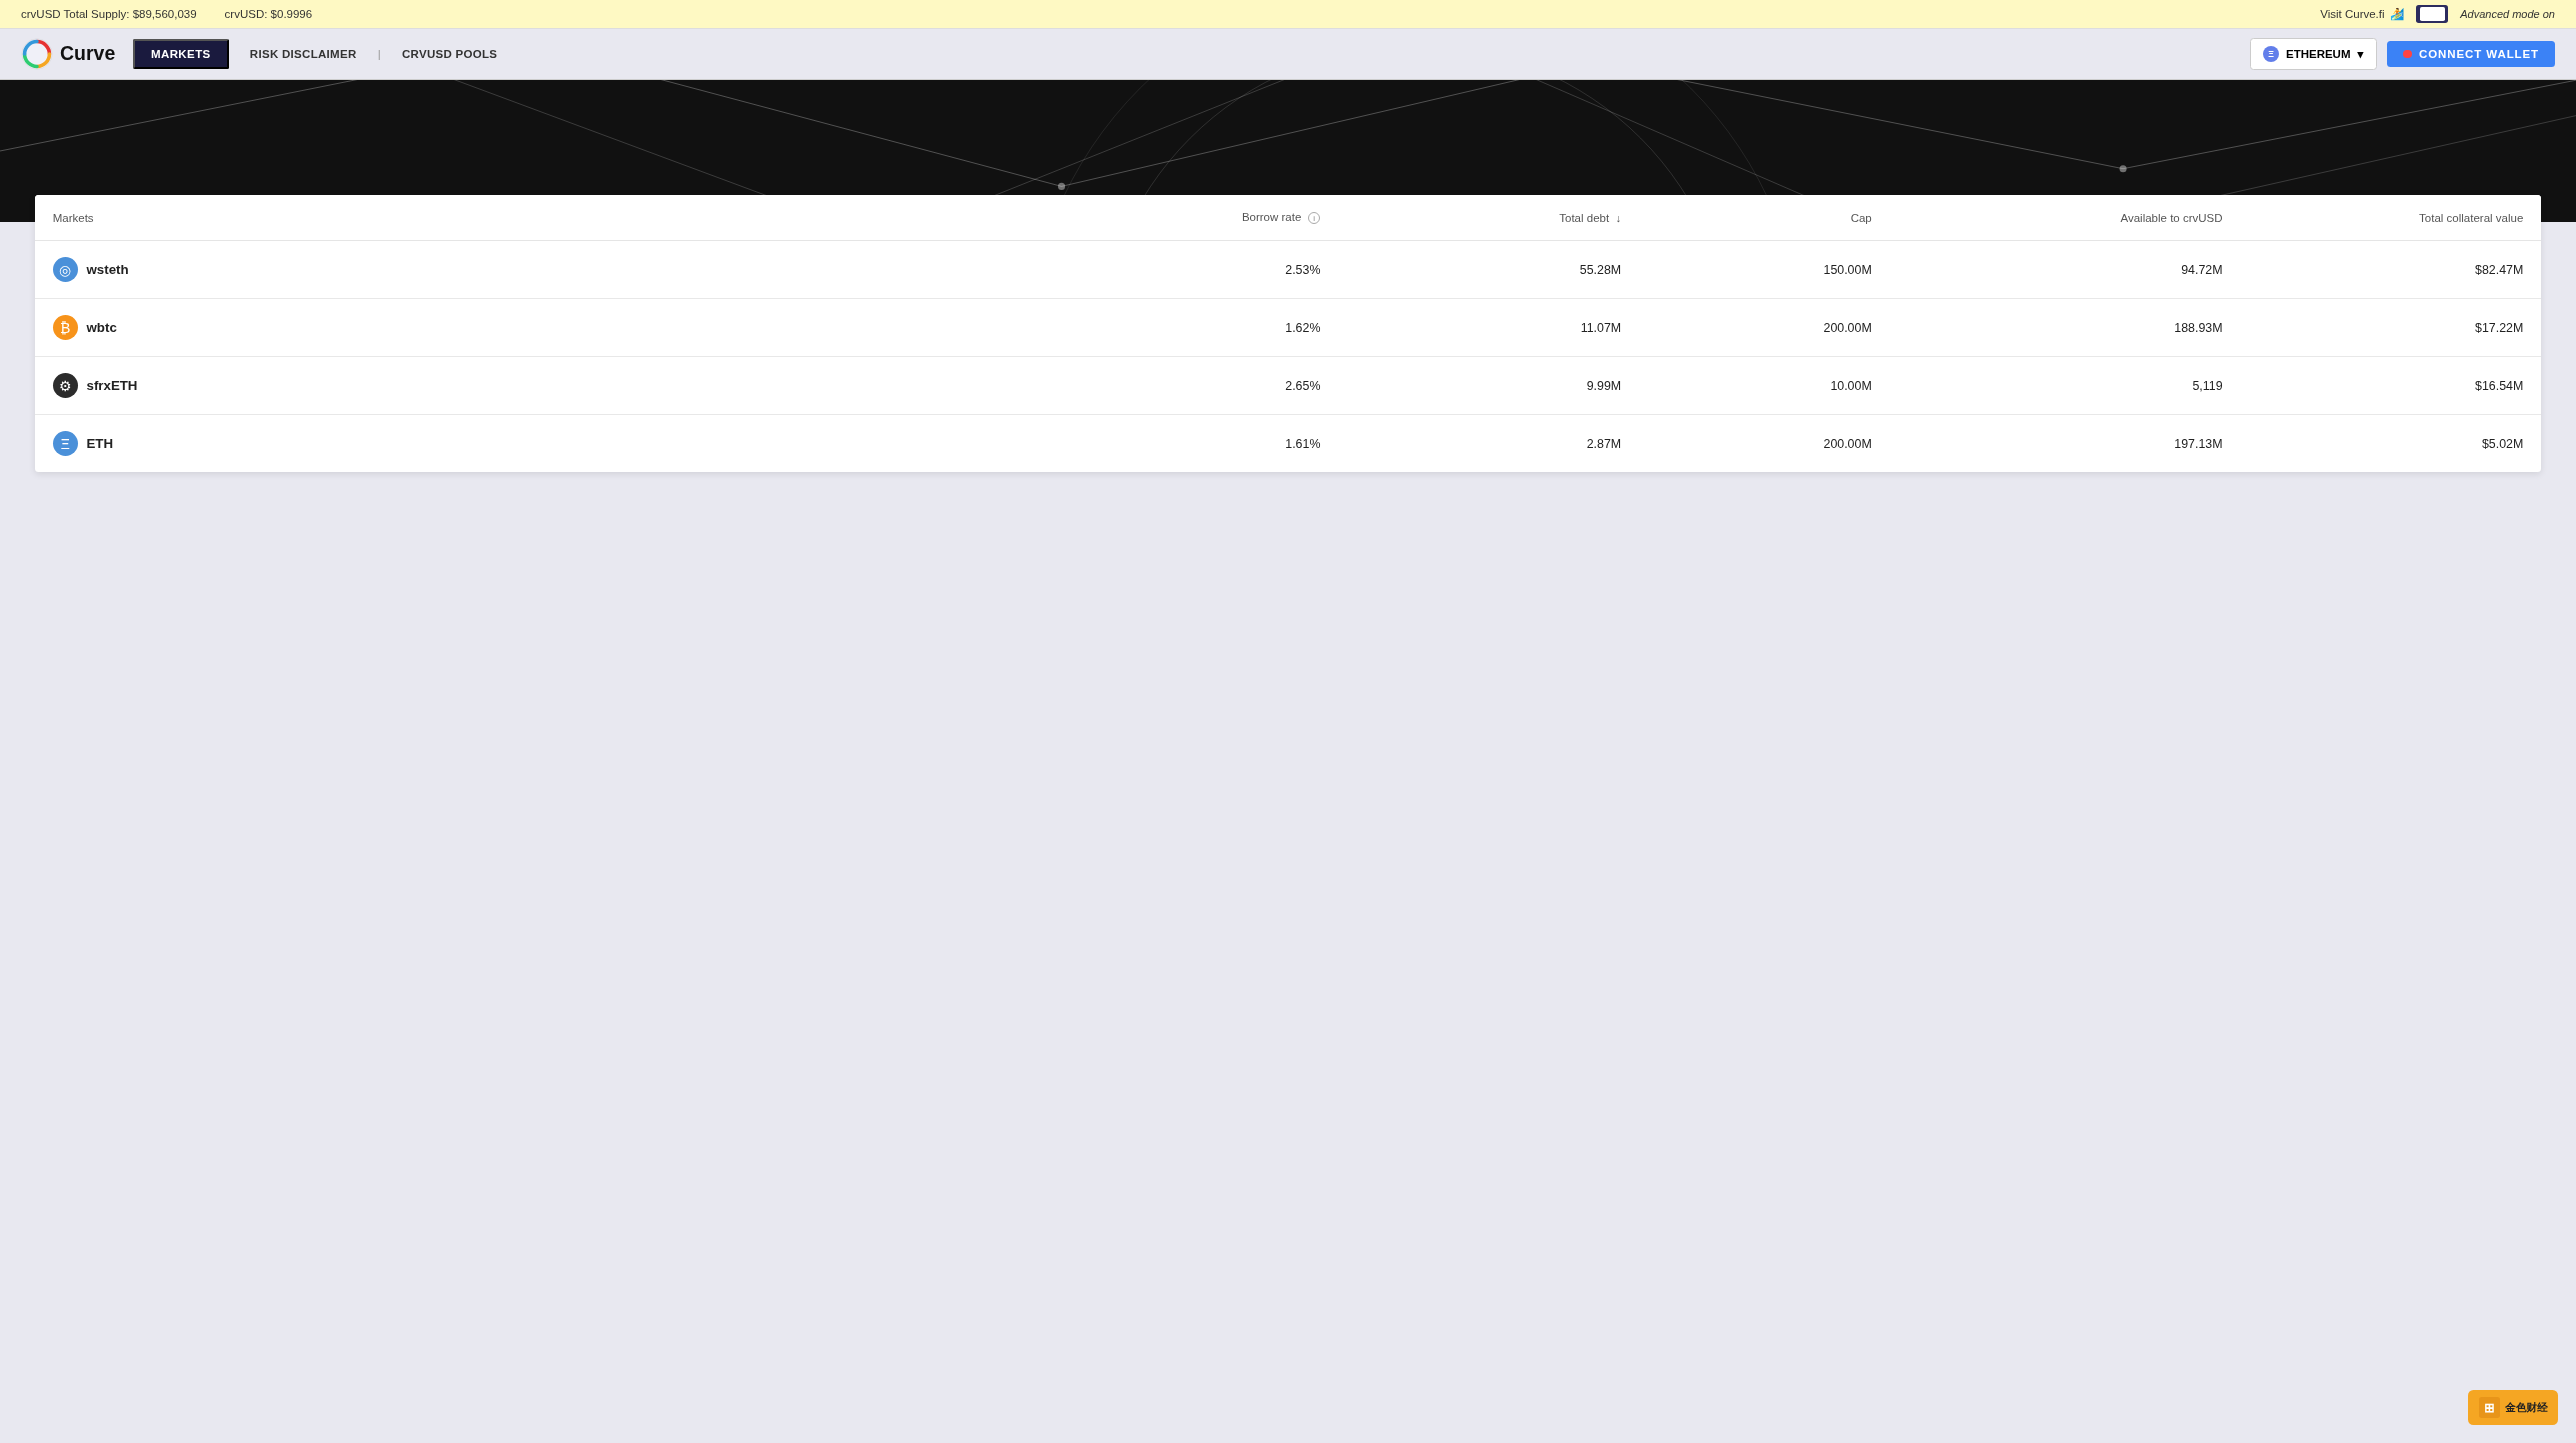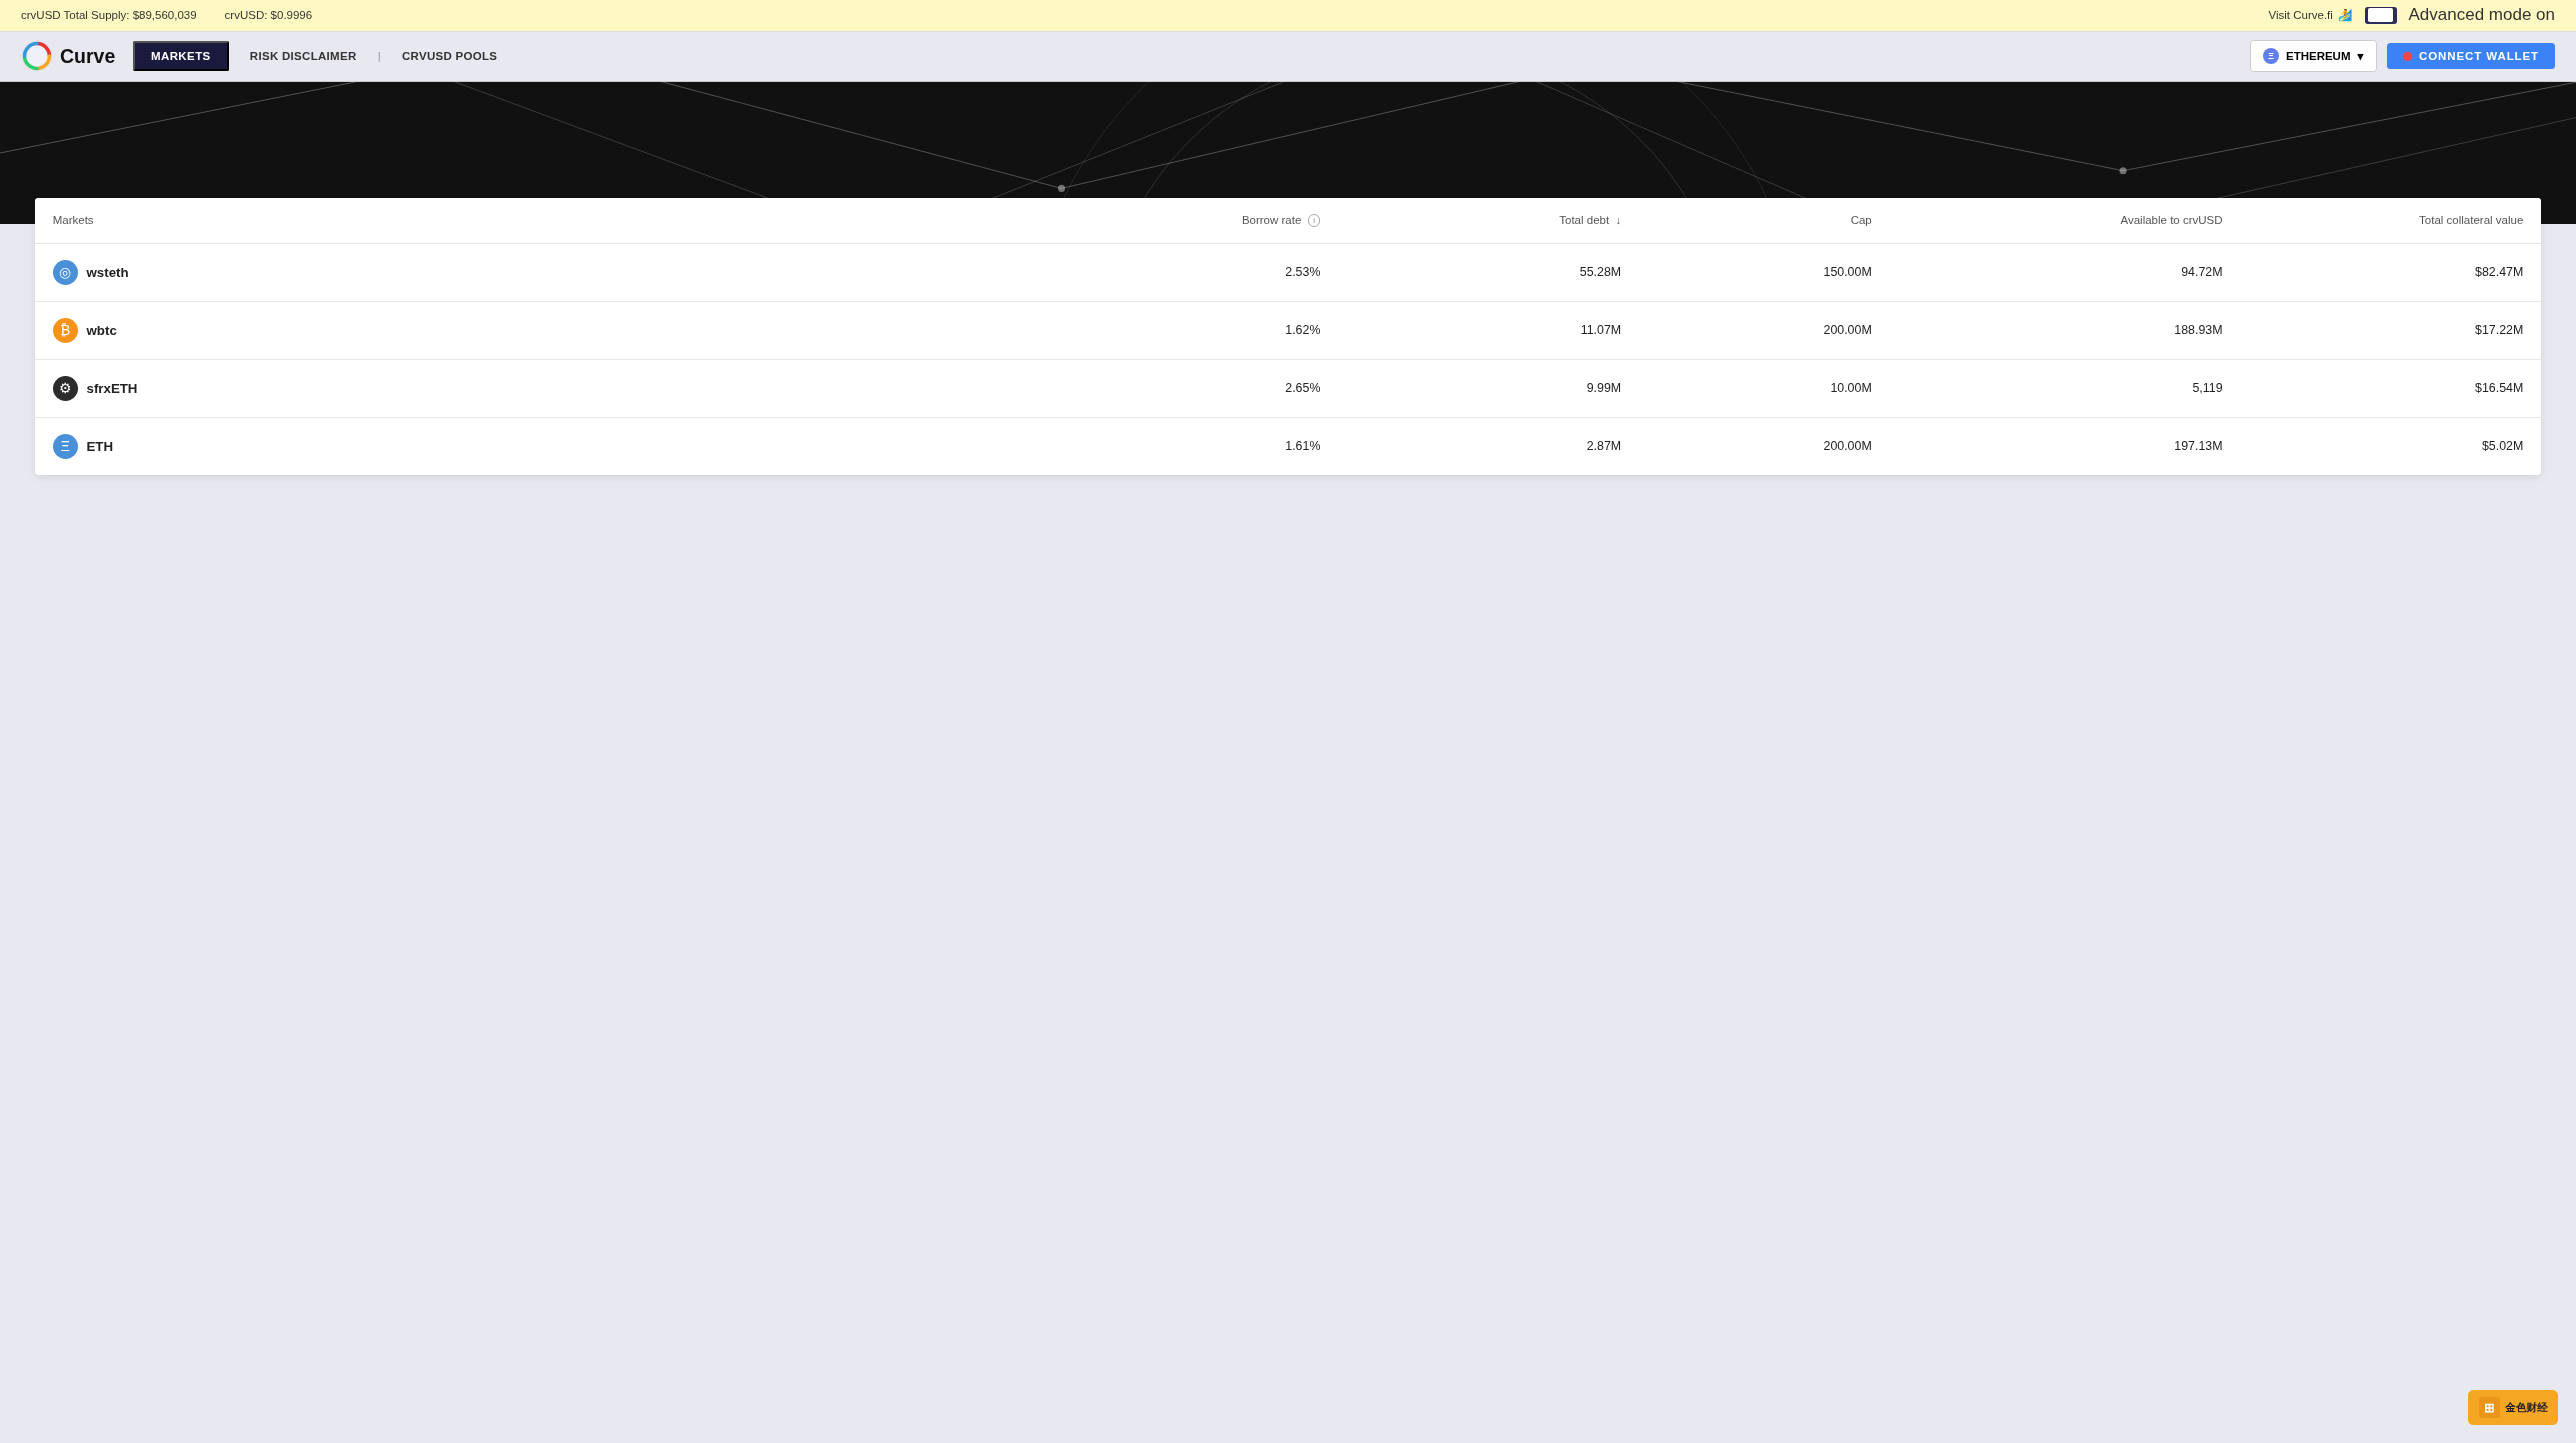--- a/index.html
+++ b/index.html
@@ -46,21 +46,22 @@
       gap: 3.5px;
     }
     .toggle-inner {
       width: 25px;
       height: 14px;
       background: white;
       border-radius: 1.8px;
     }
     .advanced-label {
       color: #333;
-      font-size: 17px;
+      font-size: 11px;
+      font-style: italic;
     }
 
     
     .nav-bar {
       background: #e8e8f0;
       padding: 8.8px 21px;
       display: flex;
       align-items: flex-end;
       justify-content: space-between;
       border-bottom: 0.9px solid #ccc;

